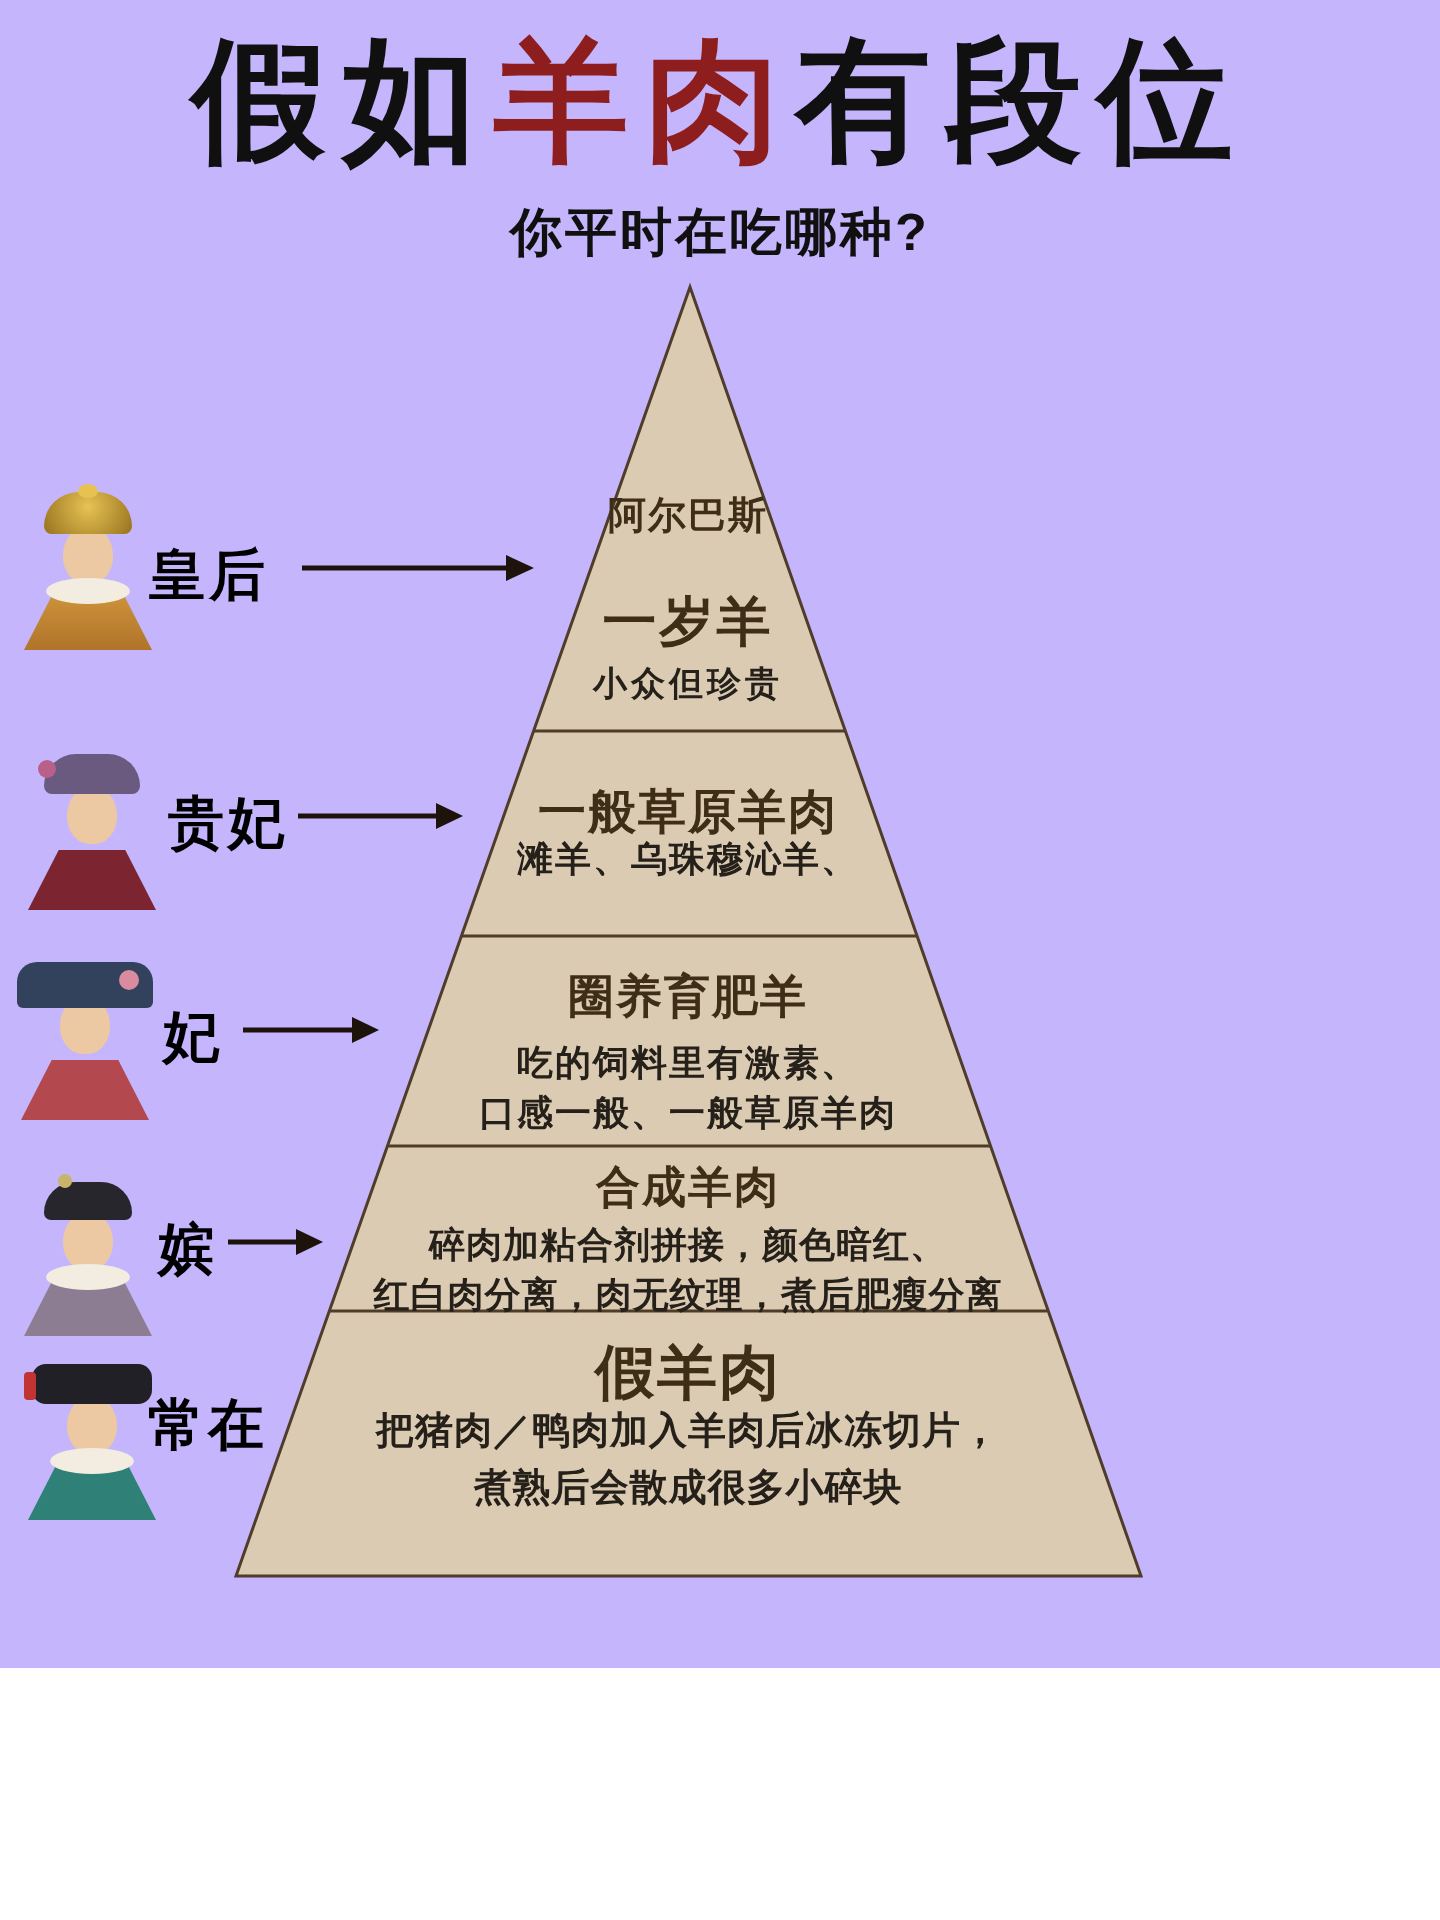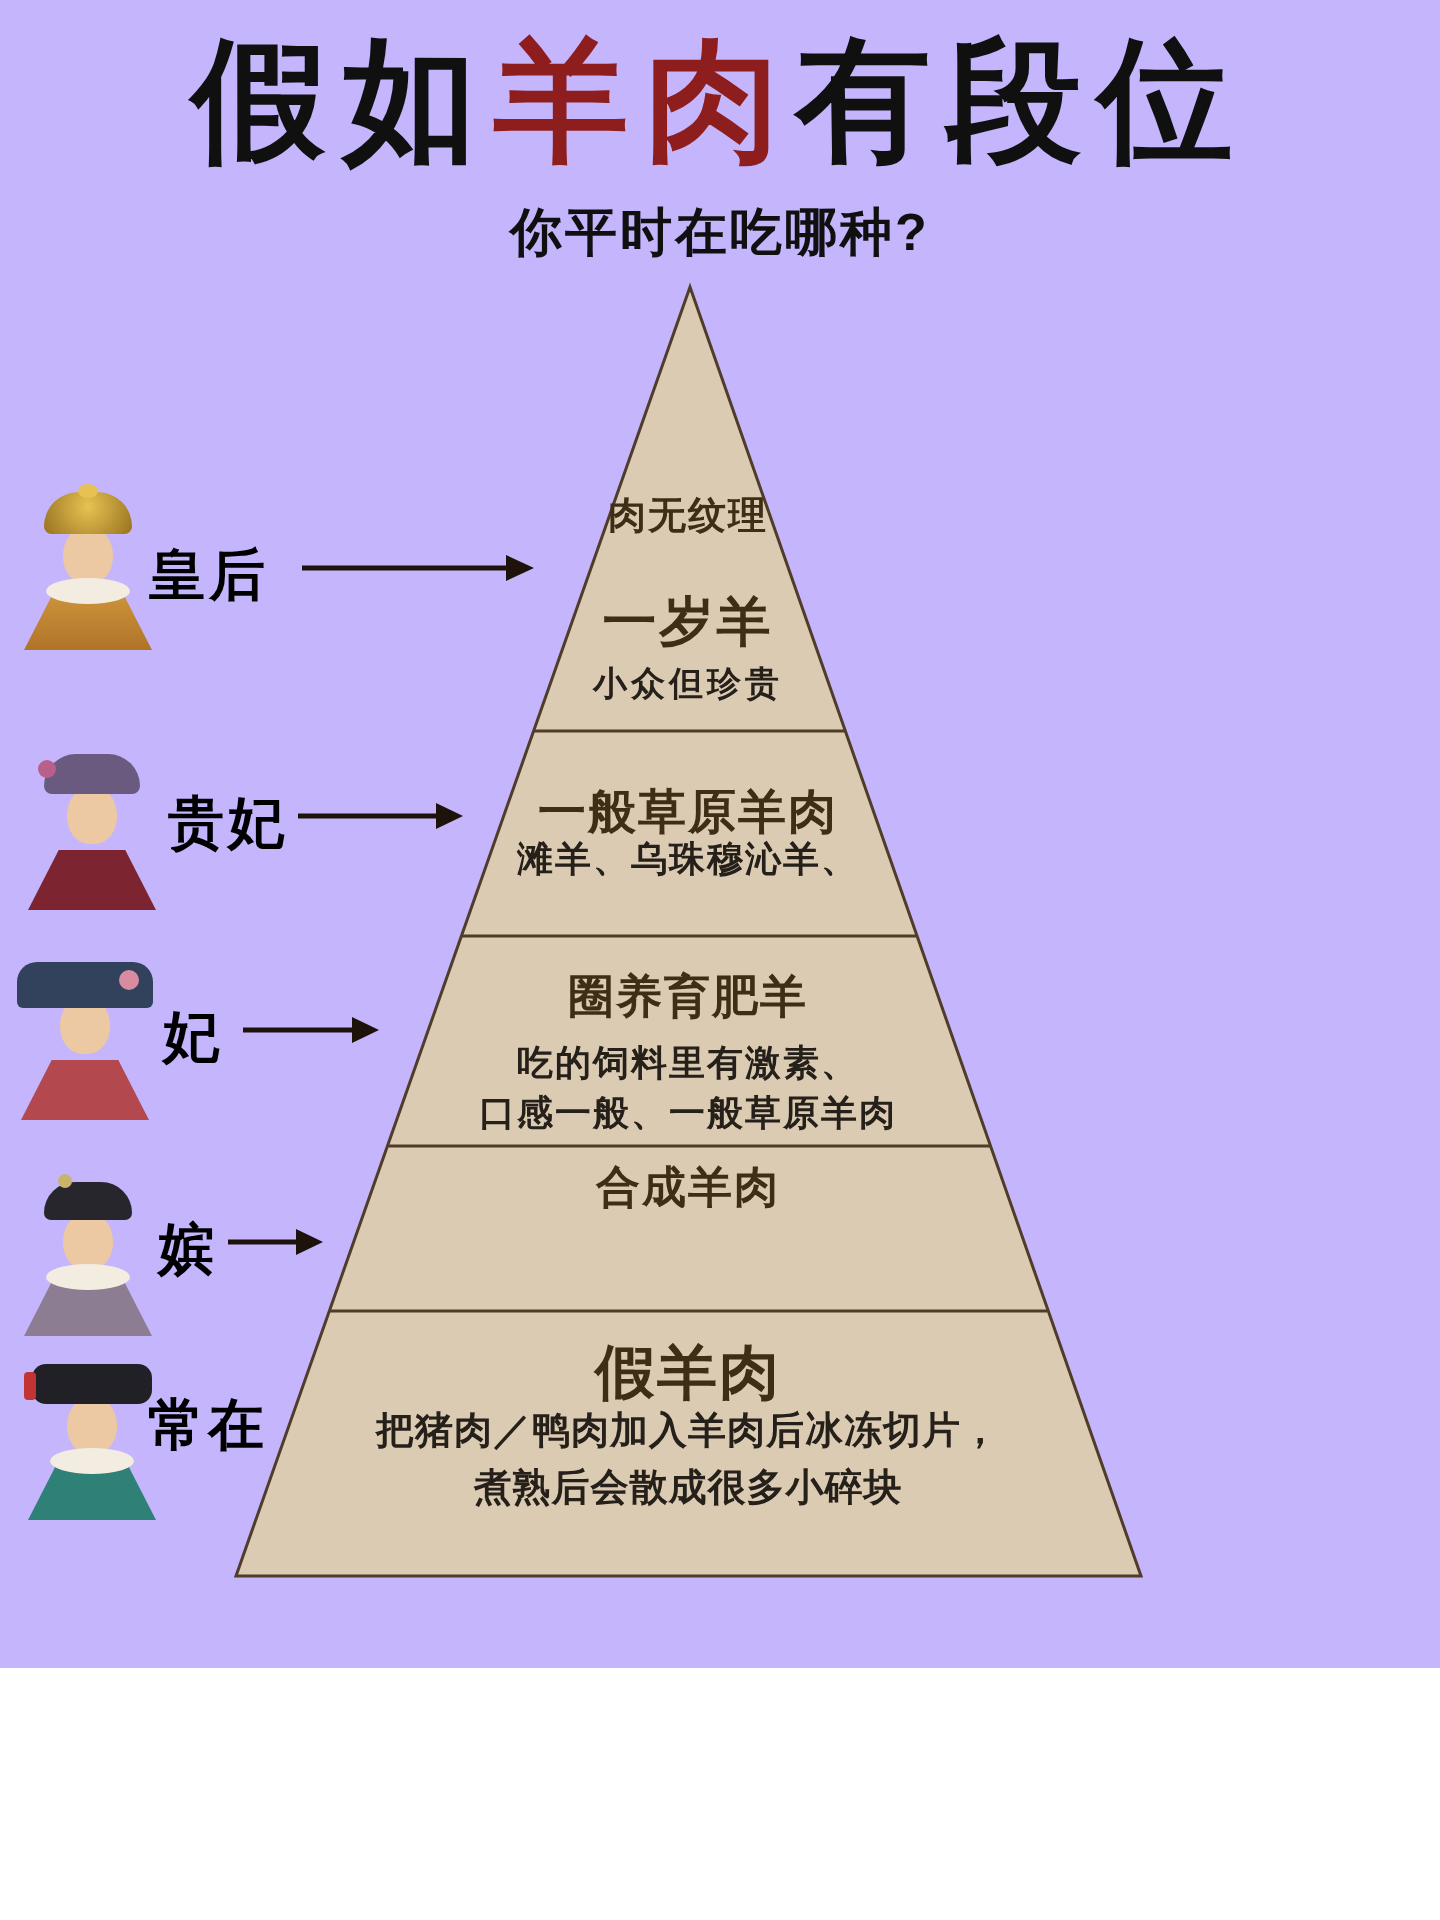--- a/index.html
+++ b/index.html
@@ -151,37 +151,41 @@
     <div class="robe"></div>
   </div>
 
   <div class="rank-label" style="left:149px;top:538px;">皇后</div>
   <div class="rank-label" style="left:168px;top:786px;">贵妃</div>
   <div class="rank-label" style="left:163px;top:1000px;">妃</div>
   <div class="rank-label" style="left:158px;top:1212px;">嫔</div>
   <div class="rank-label" style="left:148px;top:1388px;">常在</div>
 
   <div class="tier-title t1-title">
-    <div>肉无纹理</div>
+    <div>阿尔巴斯</div>
   </div>
   <div class="t1-big">一岁羊</div>
   <div class="tier-desc t1-desc">小众但珍贵</div>
 
   <div class="tier-title t2-title">一般草原羊肉</div>
   <div class="tier-desc t2-desc">
     <div>滩羊、乌珠穆沁羊、</div>
   </div>
 
   <div class="tier-title t3-title">圈养育肥羊</div>
   <div class="tier-desc t3-desc">
     <div>吃的饲料里有激素、</div>
     <div>口感一般、一般草原羊肉</div>
   </div>
 
   <div class="tier-title t4-title">合成羊肉</div>
+  <div class="tier-desc t4-desc">
+    <div>碎肉加粘合剂拼接，颜色暗红、</div>
+    <div>红白肉分离，肉无纹理，煮后肥瘦分离</div>
+  </div>
 
   <div class="tier-title t5-title">假羊肉</div>
   <div class="tier-desc t5-desc">
     <div>把猪肉／鸭肉加入羊肉后冰冻切片，</div>
     <div>煮熟后会散成很多小碎块</div>
   </div>
 
 </div>
 
 </body></html>

